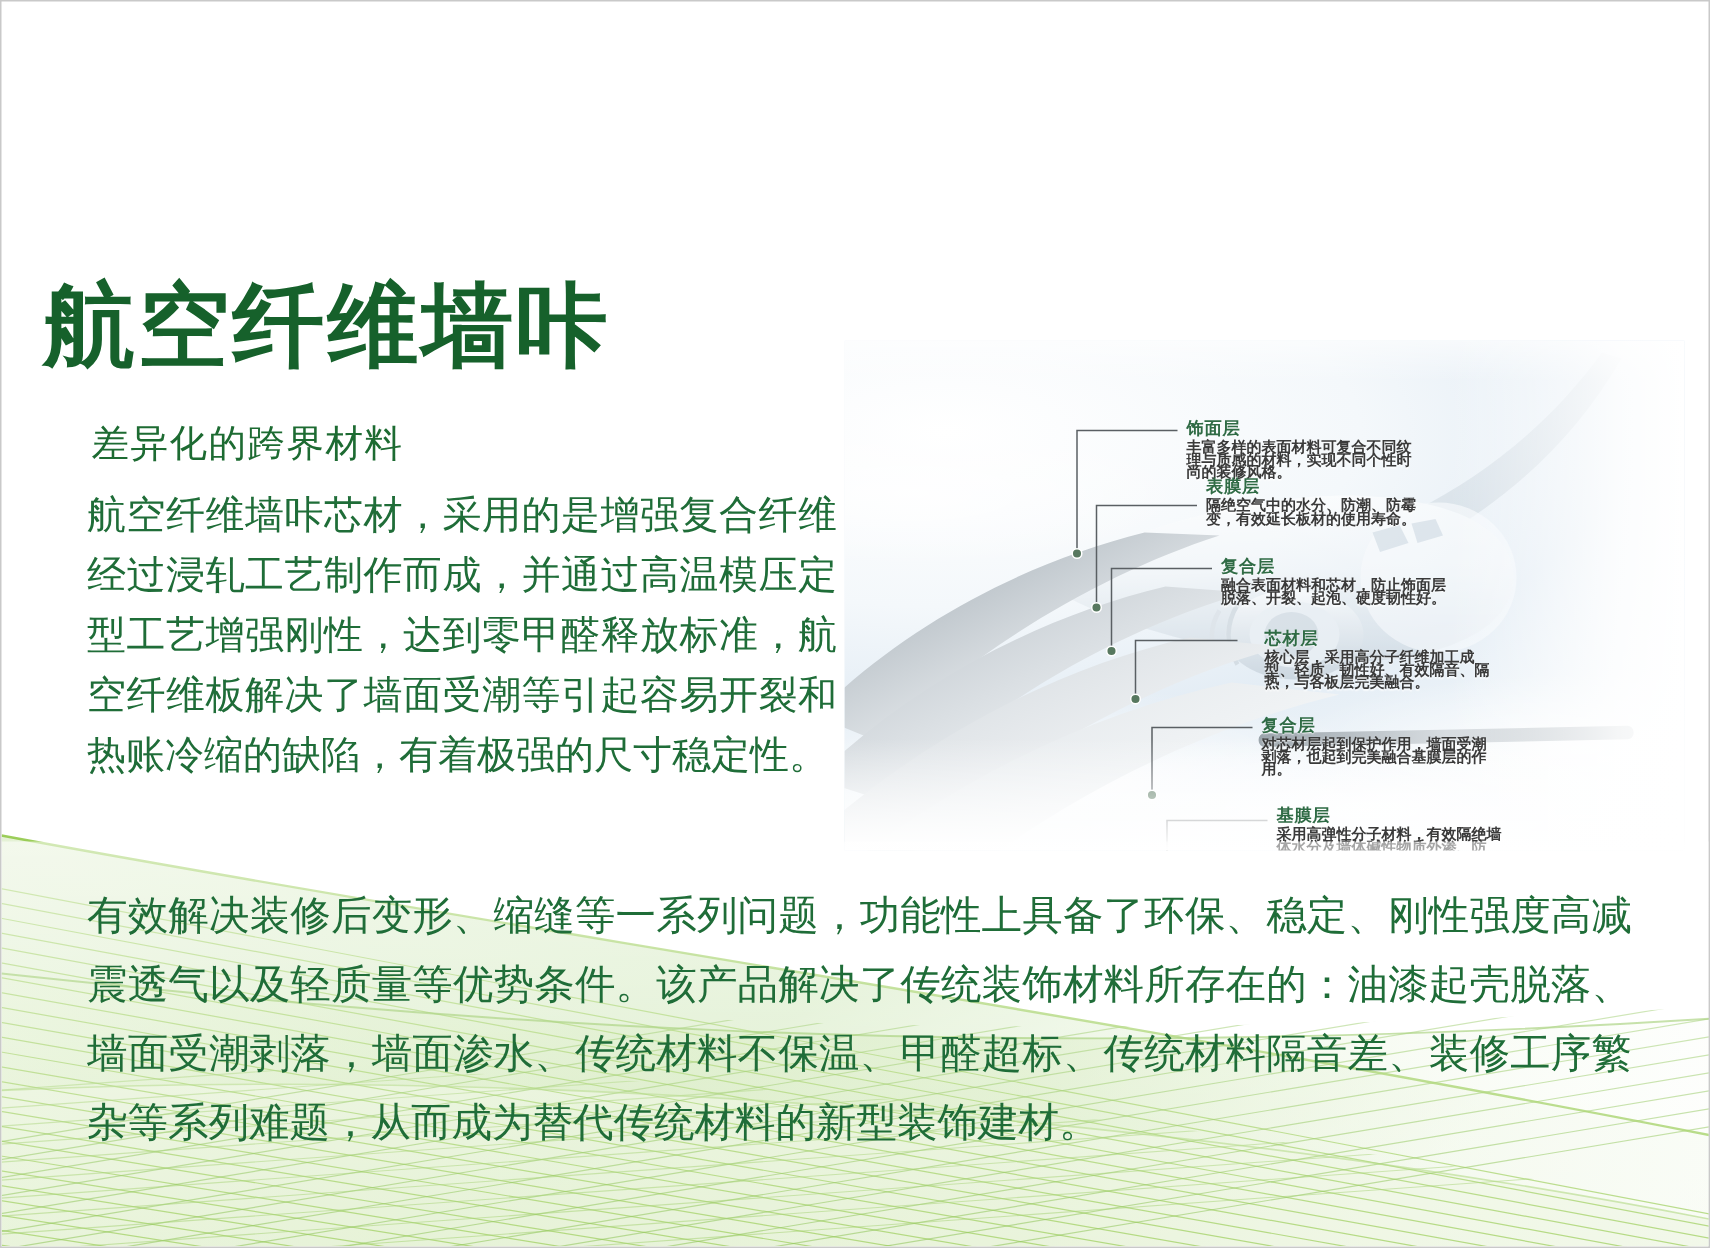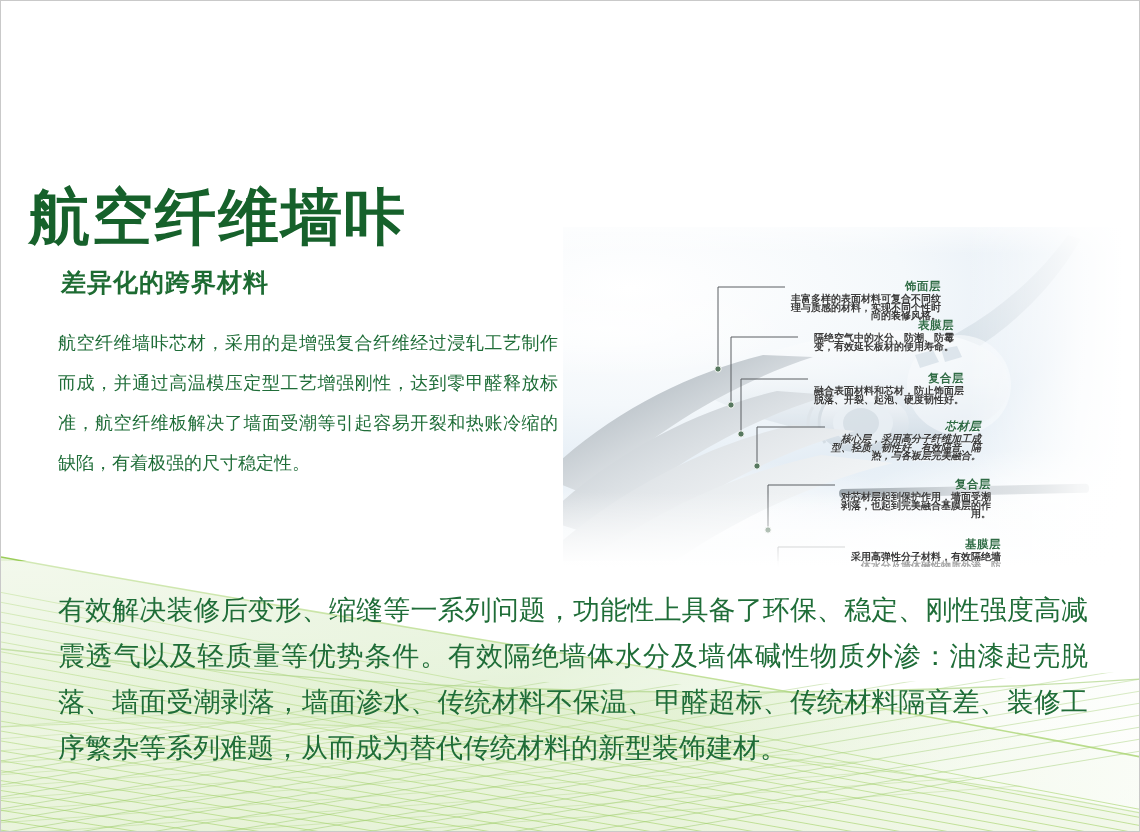--- a/index.html
+++ b/index.html
@@ -24,31 +24,31 @@
   
   .title{
     position:absolute;left:28px;top:186px;
     font-size:61px;line-height:1;
     font-weight:bold;
     color:#16612b;
     letter-spacing:2px;
     white-space:nowrap;
   }
   .subtitle{
-    position:absolute;left:60px;top:269px;
+    position:absolute;left:60px;top:283px;
     font-size:25px;line-height:1;
-    font-weight:bold;
+    font-weight:normal;
     color:#1d6b32;
     letter-spacing:1px;
     white-space:nowrap;
   }
   .lead{
     position:absolute;left:57px;top:322px;
     width:500px;
-    font-size:18px;
+    font-size:26px;
     line-height:40px;
     color:#1f6d38;
     letter-spacing:0px;
     text-align:justify;
   }
 
   
   .body-copy{
     position:absolute;left:57px;top:586px;
     width:1030px;
@@ -57,21 +57,20 @@
     color:#1f6d38;
     text-align:justify;
     z-index:6;
   }
 
   
   .illus{
     position:absolute;left:562px;top:226px;
     width:560px;height:340px;
     overflow:hidden;
-    text-align:right;
   }
   .illus .sky{
     position:absolute;inset:0;
     background:
       radial-gradient(130% 90% at 12% 18%, #ffffff 0%, #f4f8fb 38%, #e4edf5 62%, #f7fbfd 100%),
       linear-gradient(160deg,#eef4f9 0%,#dfeaf4 45%,#f6fafc 100%);
   }
   .illus .sky:after{
     content:"";position:absolute;inset:0;
     background:
@@ -222,21 +221,21 @@
       <div class="c-desc">丰富多样的表面材料可复合不同纹理与质感的材料，实现不同个性时尚的装修风格。</div>
     </div>
     <div class="callout" style="left:241px;top:91px;">
       <div class="c-title">表膜层</div>
       <div class="c-desc">隔绝空气中的水分、防潮、防霉变，有效延长板材的使用寿命。</div>
     </div>
     <div class="callout" style="left:251px;top:144px;">
       <div class="c-title">复合层</div>
       <div class="c-desc">融合表面材料和芯材，防止饰面层脱落、开裂、起泡、硬度韧性好。</div>
     </div>
-    <div class="callout" style="left:268px;top:192px;font-style:italic;">
+    <div class="callout" style="left:280px;top:192px;">
       <div class="c-title">芯材层</div>
       <div class="c-desc">核心层，采用高分子纤维加工成型、轻质、韧性好、有效隔音、隔热，与各板层完美融合。</div>
     </div>
     <div class="callout" style="left:278px;top:250px;">
       <div class="c-title">复合层</div>
       <div class="c-desc">对芯材层起到保护作用，墙面受潮剥落，也起到完美融合基膜层的作用。</div>
     </div>
     <div class="callout" style="left:288px;top:310px;">
       <div class="c-title">基膜层</div>
       <div class="c-desc">采用高弹性分子材料，有效隔绝墙体水分及墙体碱性物质外渗、防潮、防霉变。</div>
@@ -352,15 +351,15 @@
 
     <path d="M0 36 C 300 92 700 150 1140 236" fill="none" stroke="#8cc63f" stroke-width="1.6" opacity=".85"></path>
     <path d="M0 128 C 280 158 640 190 1140 158" fill="none" stroke="#7cbb3c" stroke-width="1.3" opacity=".7"></path>
     <path d="M0 206 C 340 190 780 222 1140 292" fill="none" stroke="#9ccf63" stroke-width="1.1" opacity=".6"></path>
   </svg>
 
   <div style="position:absolute;left:0;top:560px;width:1140px;height:272px;
               background:linear-gradient(to bottom,rgba(255,255,255,.55),rgba(255,255,255,.18));
               pointer-events:none;z-index:5;"></div>
 
-  <div class="body-copy">有效解决装修后变形、缩缝等一系列问题，功能性上具备了环保、稳定、刚性强度高减震透气以及轻质量等优势条件。有效隔绝墙体水分及墙体碱性物质外渗：油漆起壳脱落、墙面受潮剥落，墙面渗水、传统材料不保温、甲醛超标、传统材料隔音差、装修工序繁杂等系列难题，从而成为替代传统材料的新型装饰建材。</div>
+  <div class="body-copy">有效解决装修后变形、缩缝等一系列问题，功能性上具备了环保、稳定、刚性强度高减震透气以及轻质量等优势条件。该产品解决了传统装饰材料所存在的：油漆起壳脱落、墙面受潮剥落，墙面渗水、传统材料不保温、甲醛超标、传统材料隔音差、装修工序繁杂等系列难题，从而成为替代传统材料的新型装饰建材。</div>
 
 </div>
 
 </body></html>

